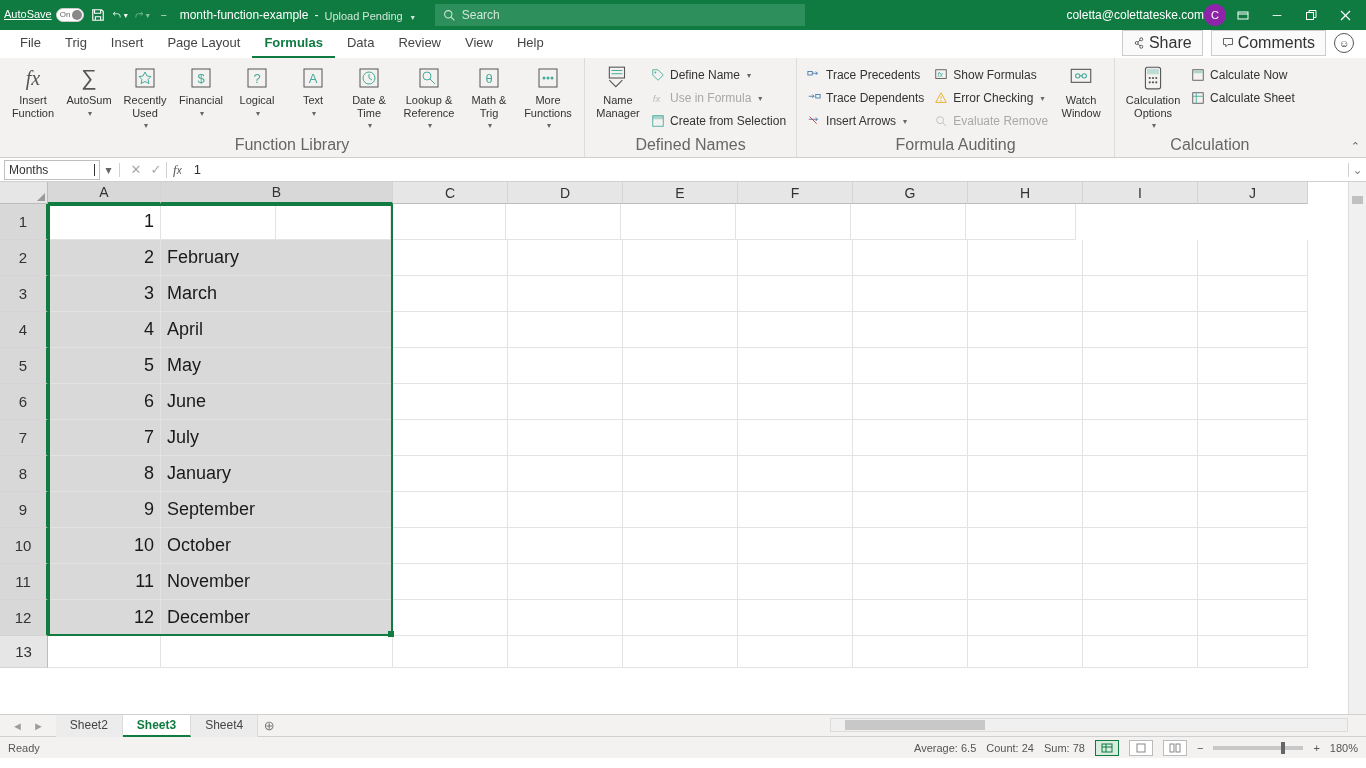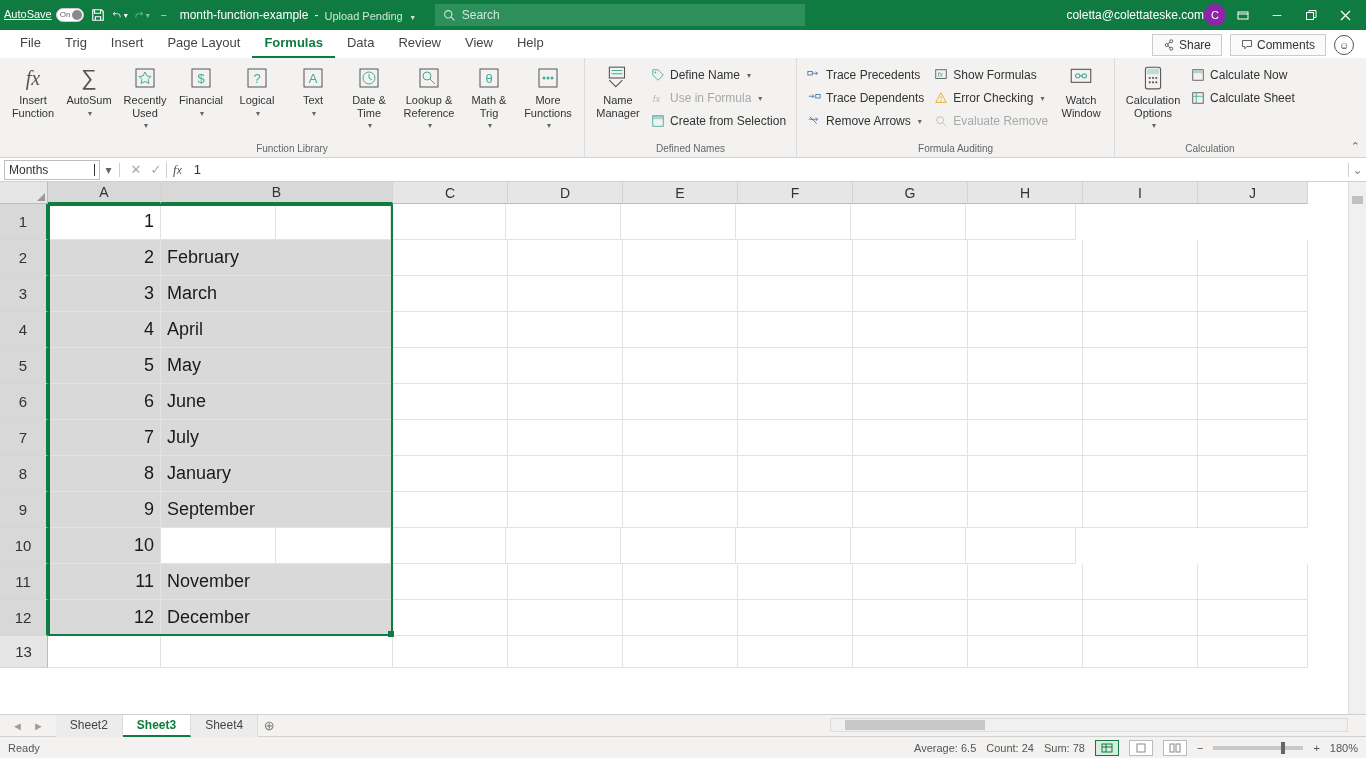--- a/index.html
+++ b/index.html
@@ -18,28 +18,28 @@
 .searchbox { margin-left:20px; width:370px; height:22px; background:#2d8f5b; display:flex; align-items:center; padding:0 8px; gap:6px; color:#d0e8d8; font-size:12px; }
 .title-right { margin-left:auto; display:flex; align-items:center; gap:0; }
 .avatar { width:22px; height:22px; border-radius:50%; background:#8e24aa; color:#fff; display:flex; align-items:center; justify-content:center; font-size:11px; }
 .winbtn { width:34px; height:30px; display:flex; align-items:center; justify-content:center; color:#fff; }
 
 
 .tabs { height:28px; background:#fff; display:flex; align-items:flex-end; padding:0 8px; border-bottom:0; position:relative; }
 .tab { padding:6px 12px 6px; font-size:13px; color:#444; cursor:pointer; }
 .tab.active { color:#0f7b41; border-bottom:2px solid #0f7b41; font-weight:600; }
 .tab-right { margin-left:auto; display:flex; align-items:center; gap:8px; padding-bottom:2px; }
-.share-btn,.comments-btn { border:1px solid #ccc; padding:3px 10px; font-size:12px; display:flex; align-items:center; gap:4px; color:#333; background:#fafafa; }
+.share-btn,.comments-btn { border:1px solid #ccc; padding:3px 10px; font-size:16px; display:flex; align-items:center; gap:4px; color:#333; background:#fafafa; }
 .smiley { width:20px; height:20px; border:1.5px solid #555; border-radius:50%; display:flex; align-items:center; justify-content:center; font-size:10px; margin-right:4px;}
 
 
 .ribbon { height:100px; background:#f3f2f1; border-bottom:1px solid #d0d0d0; display:flex; position:relative; }
 .rgroup { border-right:1px solid #dcdcdc; display:flex; flex-direction:column; padding:2px 6px 0; }
 .rgroup .body { flex:1; display:flex; align-items:flex-start; gap:2px; }
-.rgroup .label { text-align:center; font-size:10px; color:#666; padding:2px 0 3px; }
+.rgroup .label { text-align:center; font-size:16px; color:#666; padding:2px 0 3px; }
 .bigbtn { width:54px; display:flex; flex-direction:column; align-items:center; justify-content:flex-start; padding:4px 2px; gap:2px; text-align:center; font-size:11px; line-height:1.15; color:#333; }
 .bigbtn .ic { width:28px; height:28px; display:flex; align-items:center; justify-content:center; }
 .smbtn { height:22px; display:flex; align-items:center; gap:5px; padding:0 4px; font-size:12px; color:#333; white-space:nowrap; }
 .smbtn.dis { color:#a8a8a8; }
 .vstack { display:flex; flex-direction:column; gap:1px; padding-top:4px;}
 .dd { font-size:8px; color:#666; margin-left:2px; }
 .collapse { position:absolute; right:6px; bottom:4px; font-size:11px; color:#666; }
 
 
 .fbar { height:24px; border-bottom:1px solid #d0d0d0; display:flex; align-items:center; background:#fff; }
@@ -353,21 +353,21 @@
               <rect x="10" y="4" width="5" height="4" fill="none" stroke="#47a"></rect>
               <path d="M2 6h6m0 0l-2-2m2 2l-2 2" stroke="#47a" fill="none"></path>
             </svg>
             <span>Trace Dependents</span>
           </div>
         <div class="smbtn">
             <svg width="14" height="14" viewBox="0 0 16 16">
               <path d="M2 6h10m0 0l-2-2m2 2l-2 2" stroke="#47a" fill="none"></path>
               <line x1="3" y1="3" x2="11" y2="11" stroke="#c33"></line>
             </svg>
-            <span>Remove Arrows</span>
+            <span>Insert Arrows</span>
             <span class="dd">▾</span>
           </div>
       </div>
       <div class="vstack">
         <div class="smbtn">
             <svg width="14" height="14" viewBox="0 0 16 16">
               <rect x="2" y="2" width="12" height="10" fill="none" stroke="#555"></rect>
               <text x="4" y="10" font-size="8" fill="#4a9" font-style="italic">fx</text>
             </svg>
             <span>Show Formulas</span>
@@ -588,20 +588,21 @@
         <div class="cell" style="width: 115px;"></div>
         <div class="cell" style="width: 115px;"></div>
         <div class="cell" style="width: 115px;"></div>
         <div class="cell" style="width: 115px;"></div>
         <div class="cell" style="width: 115px;"></div>
         <div class="cell" style="width: 110px;"></div>
       </div>
       <div class="row">
         <div class="rowhead sel">10</div>
         <div class="cell selrange num" style="width: 113px;">10</div>
+        <div class="cell selrange" style="width: 232px;">October</div>
         <div class="cell" style="width: 115px;"></div>
         <div class="cell" style="width: 115px;"></div>
         <div class="cell" style="width: 115px;"></div>
         <div class="cell" style="width: 115px;"></div>
         <div class="cell" style="width: 115px;"></div>
         <div class="cell" style="width: 115px;"></div>
         <div class="cell" style="width: 115px;"></div>
         <div class="cell" style="width: 110px;"></div>
       </div>
       <div class="row">

